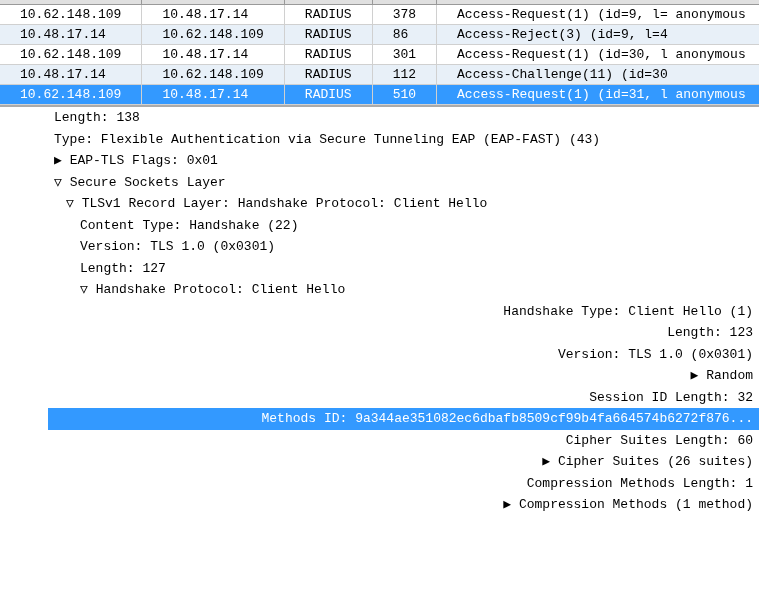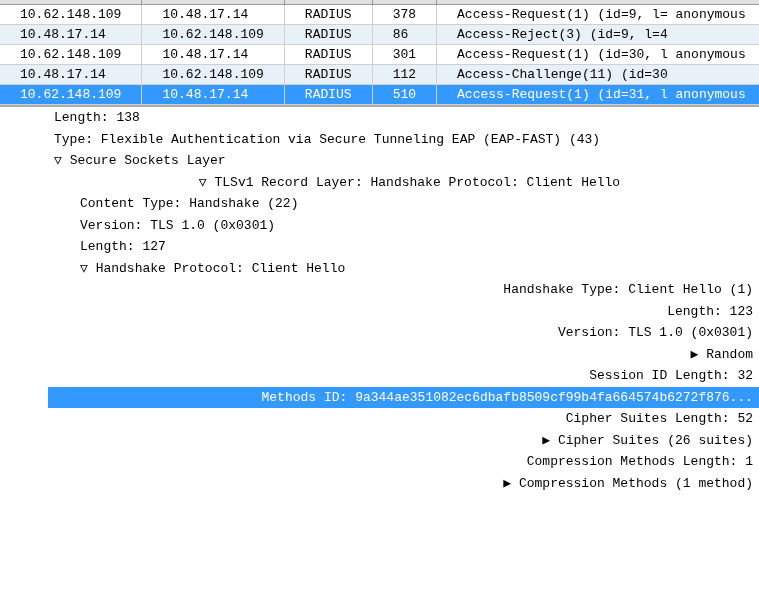--- a/index.html
+++ b/index.html
@@ -57,21 +57,21 @@
     .detail-line {
       padding: 1px 6px;
       white-space: pre;
       line-height: 1.5;
       margin-left: 48px;
     }
     .detail-line.selected-line {
       background: #3399ff;
       color: #ffffff;
     }
-    .indent1 { padding-left: 18px; text-align: center; }
+    .indent1 { padding-left: 18px; }
     .indent2 { padding-left: 32px; }
     .indent3 { padding-left: 46px; text-align: right; }
   </style>
 </head>
 <body>
 
 <table class="packet-table">
   <thead>
     <tr>
       <th></th>
@@ -123,30 +123,31 @@
         <td>Access-Request(1) (id=31, l anonymous</td>
         <td></td>
       </tr>
     </tbody>
 </table>
 
 <div class="detail-panel">
   <div id="detail-lines">
       <div class="detail-line">Length: 138</div>
       <div class="detail-line">Type: Flexible Authentication via Secure Tunneling EAP (EAP-FAST) (43)</div>
+      <div class="detail-line">▶ EAP-TLS Flags: 0x01</div>
       <div class="detail-line">▽ Secure Sockets Layer</div>
       <div class="detail-line indent1">▽ TLSv1 Record Layer: Handshake Protocol: Client Hello</div>
       <div class="detail-line indent2">Content Type: Handshake (22)</div>
       <div class="detail-line indent2">Version: TLS 1.0 (0x0301)</div>
       <div class="detail-line indent2">Length: 127</div>
       <div class="detail-line indent2">▽ Handshake Protocol: Client Hello</div>
       <div class="detail-line indent3">Handshake Type: Client Hello (1)</div>
       <div class="detail-line indent3">Length: 123</div>
       <div class="detail-line indent3">Version: TLS 1.0 (0x0301)</div>
       <div class="detail-line indent3">▶ Random</div>
       <div class="detail-line indent3">Session ID Length: 32</div>
       <div class="detail-line indent3 selected-line">Methods ID: 9a344ae351082ec6dbafb8509cf99b4fa664574b6272f876...</div>
-      <div class="detail-line indent3">Cipher Suites Length: 52</div>
+      <div class="detail-line indent3">Cipher Suites Length: 60</div>
       <div class="detail-line indent3">▶ Cipher Suites (26 suites)</div>
       <div class="detail-line indent3">Compression Methods Length: 1</div>
       <div class="detail-line indent3">▶ Compression Methods (1 method)</div>
     </div>
 </div>
 
 </body></html>

